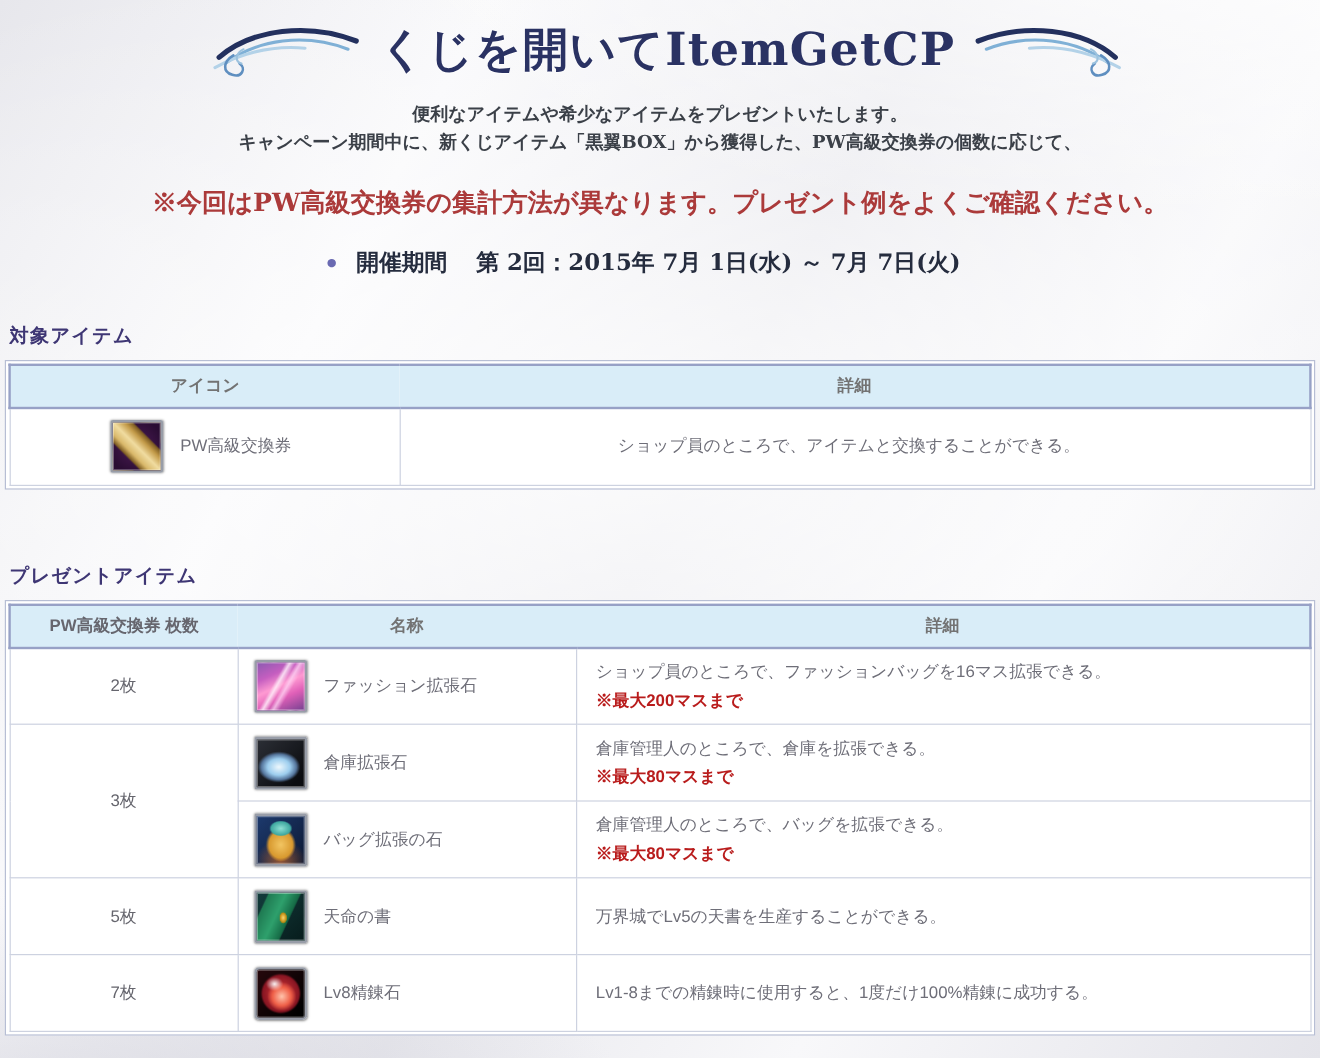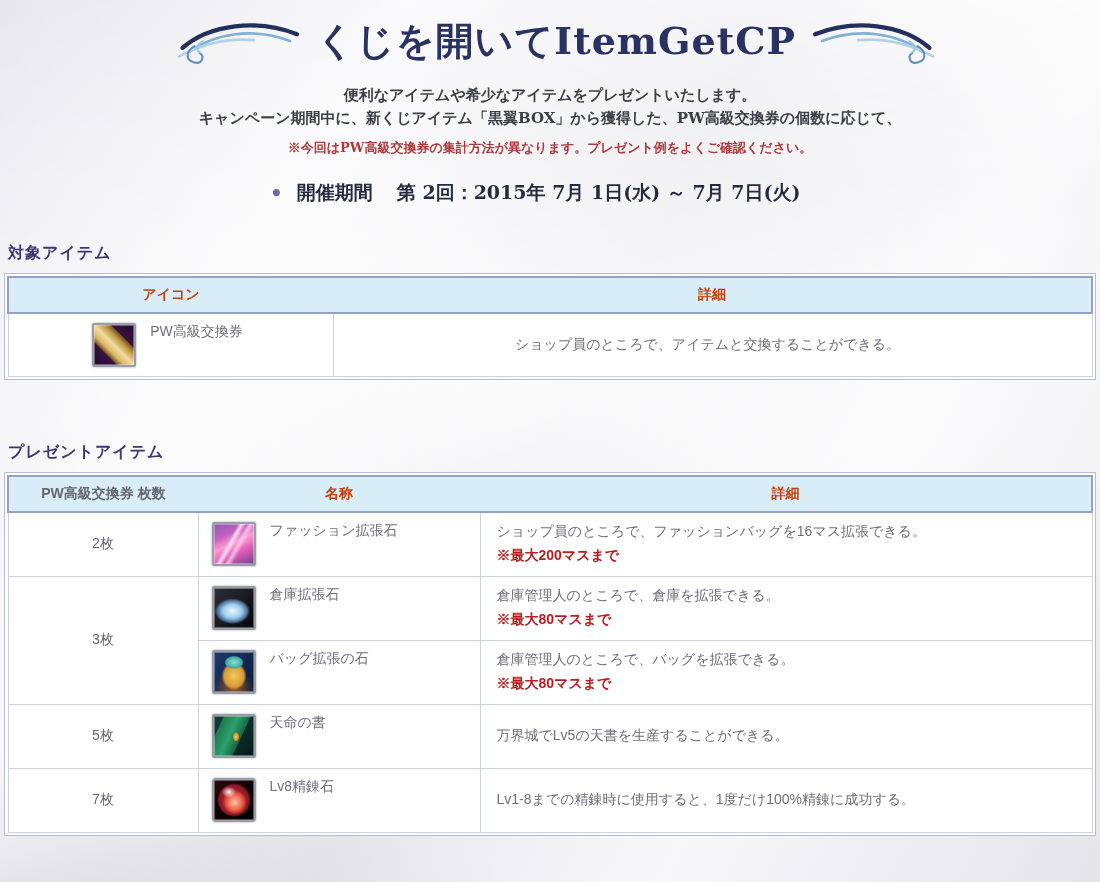--- a/index.html
+++ b/index.html
@@ -31,21 +31,21 @@
   .ornament { width:128px; height:54px; }
   .ornament.right { transform:scaleX(-1); }
 
   
   .intro {
     margin-top:12px; text-align:center;
     font-family:"DejaVu Serif", serif;
     font-size:15px; line-height:1.55; color:#3b4048; font-weight:bold;
   }
   .intro .warning {
-    margin-top:7px; color:#ab3a3a; font-size:13px; font-weight:bold;
+    margin-top:22px; color:#ab3a3a; font-size:21px; font-weight:bold;
   }
 
   
   .schedule {
     margin:22px auto 0; width:560px;
     display:flex; align-items:flex-start; gap:14px;
     font-family:"DejaVu Serif", serif; font-weight:bold;
     font-size:19px; color:#252c3e;
   }
   .schedule .bullet { color:#6a6ab2; font-size:20px; line-height:1.35; }
@@ -60,35 +60,35 @@
   .sec1 { margin-top:36px; }
   .sec2 { margin-top:62px; }
 
   
   .tbl-wrap {
     margin:0 4px; background:#fff;
     border:1px solid #b7bed4; padding:2px;
   }
   table { width:100%; border-collapse:collapse; background:#fff; }
   th {
-    background:#d9edf8; color:#c2410c;
+    background:#d9edf8; color:#737373;
     font-size:14px; font-weight:bold;
     height:36px; text-align:center;
     border-top:2px solid #97a1c6; border-bottom:2px solid #97a1c6;
     border-left:none; border-right:none;
   }
   th:first-child { border-left:2px solid #97a1c6; }
   th:last-child  { border-right:2px solid #97a1c6; }
   td {
     border:1px solid #cdd2e0; vertical-align:middle;
     font-size:14px; color:#6e6e78; height:64px;
   }
   .c-count { text-align:center; width:190px; color:#66666e; }
   .c-name  { width:282px; }
-  .namewrap { display:flex; align-items:flex-start; gap:14px; padding:8px 6px 8px 12px; }
+  .namewrap { display:flex; align-items:center; gap:14px; padding:8px 6px 8px 12px; }
   .namewrap.centered { justify-content:center; padding-left:0; }
   .c-detail { padding:8px 10px 8px 16px; }
   .c-detail.centered { text-align:center; padding-left:0; }
   .note { color:#b91c1c; font-weight:bold; margin-top:6px; }
   .note:empty { display:none; }
   .t1 .c-icon { width:325px; }
 
   
   .icon {
     flex:0 0 auto; width:44px; height:44px;

